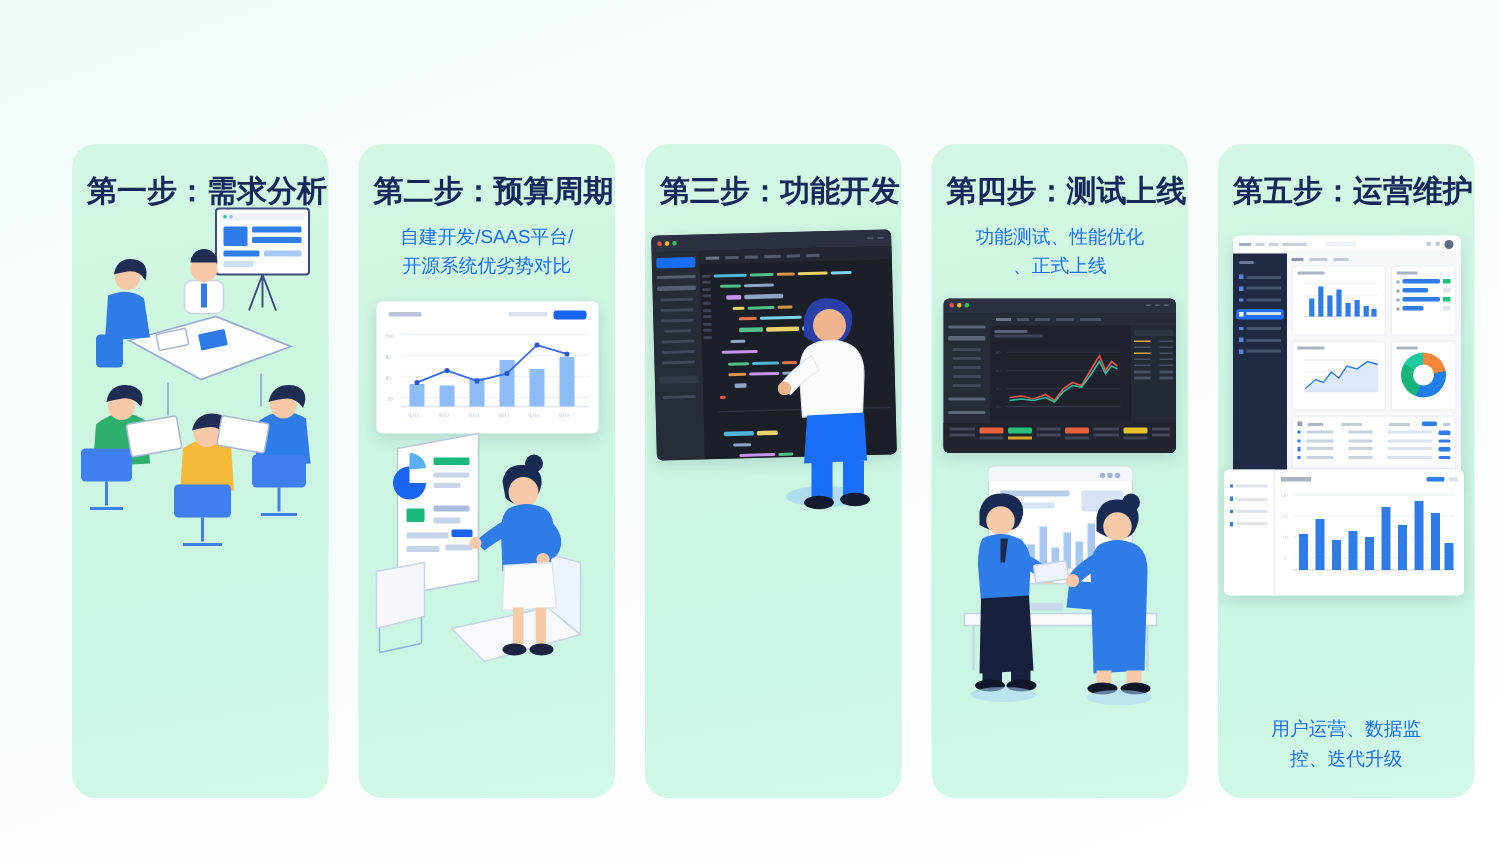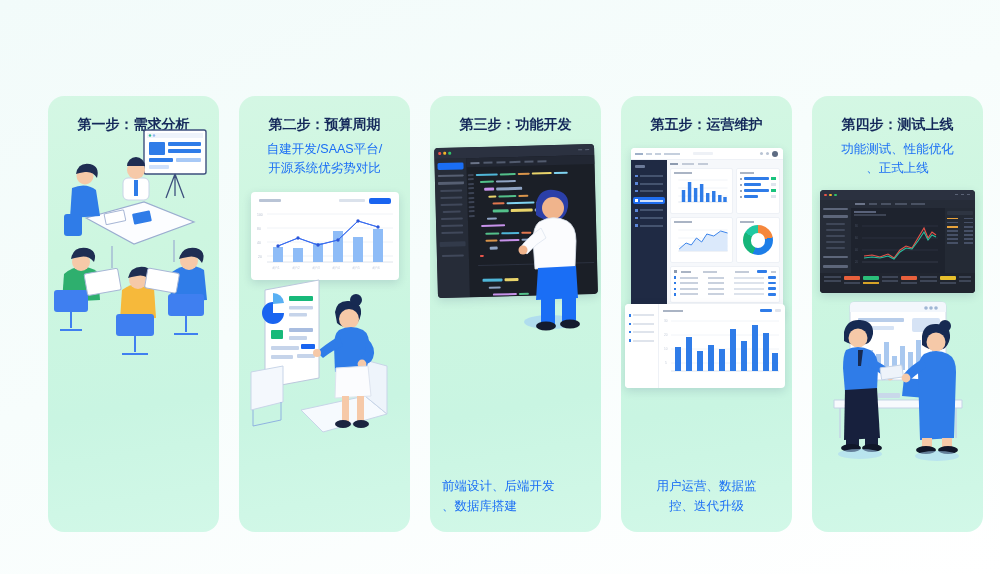--- a/index.html
+++ b/index.html
@@ -23,21 +23,21 @@
   }
   .card {
     width: 171px; height: 436px;
     border-radius: 16px;
     background: linear-gradient(170deg, #d4f7e4 0%, #cdf6e0 35%, #c9f5e2 70%, #d2f8e8 100%);
     position: relative; overflow: hidden;
     display: flex; flex-direction: column;
   }
   .card-head { padding: 18px 10px 0; text-align: center; }
   .card-title {
-    font-size: 14px; font-weight: bold; color: #14285a;
+    font-size: 20px; font-weight: bold; color: #14285a;
     line-height: 1.45; white-space: nowrap;
   }
   .card-sub {
     margin-top: 6px; font-size: 12.5px; color: #1a6ef5;
     line-height: 1.5; font-weight: 500;
   }
   .card-art { position: relative; flex: 1; }
   .card-foot {
     font-size: 12.5px; color: #1a6ef5; line-height: 1.55;
     font-weight: 500; padding: 0 12px 16px;
@@ -364,22 +364,217 @@
           <path d="M33 40 q14 -8 28 -1 q9 5 9 20 l-1 26 -40 2 -2 -28 q0 -14 6 -19 z" fill="#fbfcfe" stroke="#dde4ef" stroke-width=".8"></path>
           <path d="M35 46 q-14 10 -21 20 l7 6 q10 -11 19 -16 z" fill="#fbfcfe" stroke="#dde4ef" stroke-width=".8"></path>
           <circle cx="17" cy="68" r="4.5" fill="#f0b48c"></circle>
           <path d="M32 86 l38 -2 l2 32 -42 2 z" fill="#1a6ef5"></path>
           <rect x="35" y="116" width="14" height="28" fill="#1a6ef5"></rect>
           <rect x="56" y="116" width="14" height="28" fill="#1a6ef5"></rect>
           <ellipse cx="40" cy="144" rx="10" ry="4.5" fill="#141b2e"></ellipse>
           <ellipse cx="64" cy="142" rx="10" ry="4.5" fill="#141b2e"></ellipse>
         </svg>
       </div>
-      <div class="card-foot left" style="white-space:pre-line">前端设计、后端开发
-、数据库搭建</div>
+    </div>
+
+    <div class="card">
+      <div class="card-head">
+        <div class="card-title">第四步：测试上线</div>
+        <div class="card-sub" style="white-space:pre-line">功能测试、性能优化
+、正式上线</div>
+      </div>
+      <div class="card-art">
+
+        <div class="win win-dark art" style="left:8px;top:12px;width:155px;height:103px;">
+          <div class="win-bar dark" style="height:10px;justify-content:space-between;padding-right:5px">
+            <div style="display:flex;gap:2.5px">
+              <span class="dot" style="background:#e8544a"></span>
+              <span class="dot" style="background:#f0b429"></span>
+              <span class="dot" style="background:#31c06a"></span>
+            </div>
+            <div style="display:flex;gap:3px">
+              <span style="width:3px;height:1.4px;background:#5a6275"></span>
+              <span style="width:3px;height:1.4px;background:#5a6275"></span>
+              <span style="width:3px;height:1.4px;background:#5a6275"></span>
+            </div>
+          </div>
+          <div style="display:flex;height:93px">
+            <div style="width:31px;background:#262c38;padding:4px 3px">
+              <div style="height:2.6px;background:#5d667a;border-radius:1px;margin:4px 0"></div>
+              <div style="height:2.6px;background:#5d667a;border-radius:1px;margin:5px 0"></div>
+              <div style="height:2px;background:#3f4758;border-radius:1px;margin:4px 3px"></div>
+              <div style="height:2px;background:#3f4758;border-radius:1px;margin:4px 3px"></div>
+              <div style="height:2px;background:#3f4758;border-radius:1px;margin:4px 3px"></div>
+              <div style="height:2px;background:#3f4758;border-radius:1px;margin:4px 3px"></div>
+              <div style="height:2px;background:#3f4758;border-radius:1px;margin:4px 3px"></div>
+              <div style="height:2.4px;background:#5d667a;border-radius:1px;margin:7px 0"></div>
+              <div style="height:2.4px;background:#5d667a;border-radius:1px;margin:5px 0"></div>
+            </div>
+            <div style="flex:1;background:#1e232e;padding:0">
+              <div style="height:8px;background:#262c38;display:flex;gap:4px;align-items:center;padding:0 4px">
+                <span style="width:10px;height:2px;background:#6b7488"></span>
+                <span style="width:8px;height:2px;background:#4a5263"></span>
+                <span style="width:10px;height:2px;background:#4a5263"></span>
+                <span style="width:12px;height:2px;background:#4a5263"></span>
+                <span style="width:14px;height:2px;background:#4a5263"></span>
+              </div>
+              <div style="display:flex">
+                <div style="flex:1;padding:3px 2px 0 3px">
+                  <div style="height:2px;width:22px;background:#59627a;margin-bottom:1.5px"></div>
+                  <div style="height:1.6px;width:32px;background:#3d4454;margin-bottom:2px"></div>
+                  <svg width="86" height="52" viewBox="0 0 86 52">
+                    <line x1="8" y1="8" x2="84" y2="8" stroke="#2b313e"></line>
+                    <line x1="8" y1="20" x2="84" y2="20" stroke="#2b313e"></line>
+                    <line x1="8" y1="32" x2="84" y2="32" stroke="#2b313e"></line>
+                    <line x1="8" y1="44" x2="84" y2="44" stroke="#343b49"></line>
+                    <polyline points="10,38 18,37 26,39 34,36 40,40 46,32 52,28 58,30 64,20 70,10 74,20 78,14 82,17" fill="none" stroke="#e8544a" stroke-width="1.1"></polyline>
+                    <polyline points="10,40 18,39 26,40 34,38 40,41 46,34 52,30 58,31 64,23 70,14 74,22 78,17 82,19" fill="none" stroke="#2bbfa0" stroke-width="1.1"></polyline>
+                    <g fill="#4a5263" font-size="2.6">
+                      <text x="1" y="9">80</text>
+                        <text x="1" y="21">60</text>
+                        <text x="1" y="33">40</text>
+                        <text x="1" y="45">20</text>
+                    </g>
+                  </svg>
+                </div>
+                <div style="width:30px;background:#242a35;padding:3px 2px">
+                  <div style="height:4px;background:#2e3542;border-radius:1px;margin-bottom:3px"></div>
+                  <div style="display:flex;justify-content:space-between;margin:2.5px 0">
+                      <span style="width:11px;height:1.6px;background:#e8a33c"></span>
+                      <span style="width:9px;height:1.6px;background:#465066"></span>
+                    </div>
+                  <div style="display:flex;justify-content:space-between;margin:2.5px 0">
+                      <span style="width:11px;height:1.6px;background:#465066"></span>
+                      <span style="width:9px;height:1.6px;background:#465066"></span>
+                    </div>
+                  <div style="display:flex;justify-content:space-between;margin:2.5px 0">
+                      <span style="width:11px;height:1.6px;background:#e8a33c"></span>
+                      <span style="width:9px;height:1.6px;background:#465066"></span>
+                    </div>
+                  <div style="display:flex;justify-content:space-between;margin:2.5px 0">
+                      <span style="width:11px;height:1.6px;background:#465066"></span>
+                      <span style="width:9px;height:1.6px;background:#465066"></span>
+                    </div>
+                  <div style="display:flex;justify-content:space-between;margin:2.5px 0">
+                      <span style="width:11px;height:1.6px;background:#465066"></span>
+                      <span style="width:9px;height:1.6px;background:#465066"></span>
+                    </div>
+                  <div style="display:flex;justify-content:space-between;margin:2.5px 0">
+                      <span style="width:11px;height:1.6px;background:#465066"></span>
+                      <span style="width:9px;height:1.6px;background:#465066"></span>
+                    </div>
+                  <div style="display:flex;justify-content:space-between;margin:2.5px 0">
+                      <span style="width:11px;height:1.6px;background:#465066"></span>
+                      <span style="width:9px;height:1.6px;background:#465066"></span>
+                    </div>
+                </div>
+              </div>
+              <div style="height:7px;background:#262c38;margin-top:1px;display:flex;align-items:center;gap:3px;padding:0 3px">
+                <span style="width:12px;height:1.8px;background:#59627a"></span>
+                <span style="width:8px;height:1.8px;background:#434b5c"></span>
+                <span style="width:10px;height:1.8px;background:#434b5c"></span>
+                <span style="width:8px;height:1.8px;background:#434b5c"></span>
+                <span style="width:10px;height:1.8px;background:#434b5c"></span>
+                <span style="margin-left:auto;width:7px;height:1.8px;background:#434b5c"></span>
+              </div>
+            </div>
+          </div>
+        </div>
+
+        <div class="art" style="left:8px;top:95px;width:155px;height:20px;background:#20252f;display:flex;gap:3px;padding:3px 4px;border-radius:0 0 4px 4px;">
+          <div style="flex:1;display:flex;flex-direction:column;gap:2px">
+            <span style="height:2px;background:#3e4657"></span>
+              <span style="height:2px;background:#3e4657"></span>
+          </div>
+          <div style="width:16px;display:flex;flex-direction:column;gap:2px">
+            <span style="height:4px;background:#e8603c;border-radius:1px"></span>
+              <span style="height:2px;background:#3e4657"></span>
+          </div>
+          <div style="width:16px;display:flex;flex-direction:column;gap:2px">
+            <span style="height:4px;background:#2bbf7a;border-radius:1px"></span>
+              <span style="height:2px;background:#d6a327"></span>
+          </div>
+          <div style="flex:1;display:flex;flex-direction:column;gap:2px">
+            <span style="height:2px;background:#3e4657"></span>
+              <span style="height:2px;background:#3e4657"></span>
+          </div>
+          <div style="width:16px;display:flex;flex-direction:column;gap:2px">
+            <span style="height:4px;background:#e8603c;border-radius:1px"></span>
+              <span style="height:2px;background:#3e4657"></span>
+          </div>
+          <div style="flex:1;display:flex;flex-direction:column;gap:2px">
+            <span style="height:2px;background:#3e4657"></span>
+              <span style="height:2px;background:#3e4657"></span>
+          </div>
+          <div style="width:16px;display:flex;flex-direction:column;gap:2px">
+            <span style="height:4px;background:#e8c02c;border-radius:1px"></span>
+              <span style="height:2px;background:#3e4657"></span>
+          </div>
+          <div style="width:12px;display:flex;flex-direction:column;gap:2px">
+            <span style="height:2px;background:#3e4657"></span>
+              <span style="height:2px;background:#3e4657"></span>
+          </div>
+        </div>
+
+        <svg width="171" height="180" viewBox="0 0 171 180" style="position:absolute;left:0;top:118px">
+
+          <rect x="38" y="6" width="96" height="78" rx="4" fill="#ffffff" stroke="#ccd8e8"></rect>
+          <path d="M38 10 a4 4 0 0 1 4 -4 h88 a4 4 0 0 1 4 4 v6 h-96 z" fill="#f3f7fc"></path>
+          <circle cx="124" cy="12" r="1.8" fill="#9fb6d4"></circle>
+            <circle cx="119" cy="12" r="1.8" fill="#9fb6d4"></circle>
+            <circle cx="114" cy="12" r="1.8" fill="#9fb6d4"></circle>
+          <rect x="46" y="22" width="46" height="4" rx="1" fill="#b8cdea"></rect>
+          <rect x="46" y="30" width="36" height="4" rx="1" fill="#d6e3f5"></rect>
+          <rect x="100" y="22" width="28" height="14" rx="2" fill="#d6e3f5"></rect>
+          <g fill="#a9c8ef">
+            <rect x="48" y="62" width="5" height="12"></rect>
+              <rect x="56" y="54" width="5" height="20"></rect>
+            <rect x="64" y="58" width="5" height="16"></rect>
+              <rect x="72" y="46" width="5" height="28"></rect>
+            <rect x="80" y="60" width="5" height="14"></rect>
+              <rect x="88" y="50" width="5" height="24"></rect>
+            <rect x="96" y="56" width="5" height="18"></rect>
+              <rect x="104" y="44" width="5" height="30"></rect>
+            <rect x="112" y="62" width="5" height="12"></rect>
+              <rect x="120" y="52" width="5" height="22"></rect>
+          </g>
+
+          <path d="M22 104 L150 104 L150 112 L22 112 Z" fill="#f7fafd" stroke="#c5d3e6"></path>
+          <path d="M28 112 L28 142 M144 112 L144 142" stroke="#c5d3e6" stroke-width="1.4"></path>
+          <rect x="66" y="97" width="22" height="5" rx="1" fill="#c9d8ea"></rect>
+          <path d="M92 82 L118 84 L114 102 L90 100 Z" fill="#2f7ce8"></path>
+
+          <path d="M32 36 q3 -13 16 -12 q14 1 13 14 q-2 9 -7 10 q-12 3 -22 -3 z" fill="#172a52"></path>
+          <circle cx="46" cy="42" r="9.5" fill="#f6c9a8"></circle>
+          <path d="M34 54 q12 -6 24 0 q8 4 8 18 l-1 22 -32 2 -2 -24 q0 -13 3 -18 z" fill="#2f7ce8"></path>
+          <path d="M46 54 l5 0 l-2 16 -3 0 z" fill="#172a52"></path>
+          <path d="M58 62 q14 6 22 14 l-6 6 q-10 -8 -18 -12 z" fill="#2f7ce8"></path>
+          <circle cx="78" cy="80" r="4.4" fill="#f6c9a8"></circle>
+          <rect x="68" y="72" width="22" height="12" rx="1" fill="#eef3fa" stroke="#c5d3e6" transform="rotate(-8 68 72)"></rect>
+          <path d="M33 94 l32 -2 l3 50 -36 2 z" fill="#17203d"></path>
+          <rect x="34" y="118" width="13" height="32" fill="#17203d"></rect>
+          <rect x="53" y="118" width="13" height="32" fill="#17203d"></rect>
+          <ellipse cx="39" cy="152" rx="10" ry="4" fill="#101729"></ellipse>
+          <ellipse cx="60" cy="152" rx="10" ry="4" fill="#101729"></ellipse>
+          <ellipse cx="48" cy="158" rx="22" ry="5" fill="#a9d6f6" opacity=".55"></ellipse>
+
+          <path d="M110 40 q2 -13 15 -12 q14 1 13 14 q-2 9 -7 11 q-12 3 -21 -4 z" fill="#172a52"></path>
+          <circle cx="124" cy="46" r="9.5" fill="#f6c9a8"></circle>
+          <circle cx="133" cy="30" r="6" fill="#172a52"></circle>
+          <path d="M112 58 q12 -6 24 0 q8 4 8 18 l-2 66 -34 2 -2 -68 q0 -13 6 -18 z" fill="#2f7ce8"></path>
+          <path d="M112 62 q-14 8 -20 16 l6 6 q9 -8 16 -12 z" fill="#2f7ce8"></path>
+          <circle cx="94" cy="82" r="4.4" fill="#f6c9a8"></circle>
+          <rect x="110" y="142" width="10" height="10" fill="#f6c9a8"></rect>
+          <rect x="130" y="142" width="10" height="10" fill="#f6c9a8"></rect>
+          <ellipse cx="114" cy="154" rx="10" ry="4" fill="#101729"></ellipse>
+          <ellipse cx="136" cy="154" rx="10" ry="4" fill="#101729"></ellipse>
+          <ellipse cx="125" cy="160" rx="22" ry="5" fill="#a9d6f6" opacity=".55"></ellipse>
+        </svg>
+      </div>
+      <div class="card-foot center" style="white-space:pre-line"></div>
     </div>
 
     <div class="card">
       <div class="card-head">
         <div class="card-title">第五步：运营维护</div>
       </div>
       <div class="card-art">
 
         <div class="win art" style="left:10px;top:14px;width:152px;height:168px;">
           <div class="win-bar" style="height:12px;justify-content:space-between;padding-right:5px;background:#fff;border-bottom:1px solid #eef1f6">
@@ -593,211 +788,14 @@
                 </g>
               </svg>
             </div>
           </div>
         </div>
       </div>
       <div class="card-foot center" style="white-space:pre-line">用户运营、数据监
 控、迭代升级</div>
     </div>
 
-    <div class="card">
-      <div class="card-head">
-        <div class="card-title">第四步：测试上线</div>
-        <div class="card-sub" style="white-space:pre-line">功能测试、性能优化
-、正式上线</div>
-      </div>
-      <div class="card-art">
-
-        <div class="win win-dark art" style="left:8px;top:12px;width:155px;height:103px;">
-          <div class="win-bar dark" style="height:10px;justify-content:space-between;padding-right:5px">
-            <div style="display:flex;gap:2.5px">
-              <span class="dot" style="background:#e8544a"></span>
-              <span class="dot" style="background:#f0b429"></span>
-              <span class="dot" style="background:#31c06a"></span>
-            </div>
-            <div style="display:flex;gap:3px">
-              <span style="width:3px;height:1.4px;background:#5a6275"></span>
-              <span style="width:3px;height:1.4px;background:#5a6275"></span>
-              <span style="width:3px;height:1.4px;background:#5a6275"></span>
-            </div>
-          </div>
-          <div style="display:flex;height:93px">
-            <div style="width:31px;background:#262c38;padding:4px 3px">
-              <div style="height:2.6px;background:#5d667a;border-radius:1px;margin:4px 0"></div>
-              <div style="height:2.6px;background:#5d667a;border-radius:1px;margin:5px 0"></div>
-              <div style="height:2px;background:#3f4758;border-radius:1px;margin:4px 3px"></div>
-              <div style="height:2px;background:#3f4758;border-radius:1px;margin:4px 3px"></div>
-              <div style="height:2px;background:#3f4758;border-radius:1px;margin:4px 3px"></div>
-              <div style="height:2px;background:#3f4758;border-radius:1px;margin:4px 3px"></div>
-              <div style="height:2px;background:#3f4758;border-radius:1px;margin:4px 3px"></div>
-              <div style="height:2.4px;background:#5d667a;border-radius:1px;margin:7px 0"></div>
-              <div style="height:2.4px;background:#5d667a;border-radius:1px;margin:5px 0"></div>
-            </div>
-            <div style="flex:1;background:#1e232e;padding:0">
-              <div style="height:8px;background:#262c38;display:flex;gap:4px;align-items:center;padding:0 4px">
-                <span style="width:10px;height:2px;background:#6b7488"></span>
-                <span style="width:8px;height:2px;background:#4a5263"></span>
-                <span style="width:10px;height:2px;background:#4a5263"></span>
-                <span style="width:12px;height:2px;background:#4a5263"></span>
-                <span style="width:14px;height:2px;background:#4a5263"></span>
-              </div>
-              <div style="display:flex">
-                <div style="flex:1;padding:3px 2px 0 3px">
-                  <div style="height:2px;width:22px;background:#59627a;margin-bottom:1.5px"></div>
-                  <div style="height:1.6px;width:32px;background:#3d4454;margin-bottom:2px"></div>
-                  <svg width="86" height="52" viewBox="0 0 86 52">
-                    <line x1="8" y1="8" x2="84" y2="8" stroke="#2b313e"></line>
-                    <line x1="8" y1="20" x2="84" y2="20" stroke="#2b313e"></line>
-                    <line x1="8" y1="32" x2="84" y2="32" stroke="#2b313e"></line>
-                    <line x1="8" y1="44" x2="84" y2="44" stroke="#343b49"></line>
-                    <polyline points="10,38 18,37 26,39 34,36 40,40 46,32 52,28 58,30 64,20 70,10 74,20 78,14 82,17" fill="none" stroke="#e8544a" stroke-width="1.1"></polyline>
-                    <polyline points="10,40 18,39 26,40 34,38 40,41 46,34 52,30 58,31 64,23 70,14 74,22 78,17 82,19" fill="none" stroke="#2bbfa0" stroke-width="1.1"></polyline>
-                    <g fill="#4a5263" font-size="2.6">
-                      <text x="1" y="9">80</text>
-                        <text x="1" y="21">60</text>
-                        <text x="1" y="33">40</text>
-                        <text x="1" y="45">20</text>
-                    </g>
-                  </svg>
-                </div>
-                <div style="width:30px;background:#242a35;padding:3px 2px">
-                  <div style="height:4px;background:#2e3542;border-radius:1px;margin-bottom:3px"></div>
-                  <div style="display:flex;justify-content:space-between;margin:2.5px 0">
-                      <span style="width:11px;height:1.6px;background:#e8a33c"></span>
-                      <span style="width:9px;height:1.6px;background:#465066"></span>
-                    </div>
-                  <div style="display:flex;justify-content:space-between;margin:2.5px 0">
-                      <span style="width:11px;height:1.6px;background:#465066"></span>
-                      <span style="width:9px;height:1.6px;background:#465066"></span>
-                    </div>
-                  <div style="display:flex;justify-content:space-between;margin:2.5px 0">
-                      <span style="width:11px;height:1.6px;background:#e8a33c"></span>
-                      <span style="width:9px;height:1.6px;background:#465066"></span>
-                    </div>
-                  <div style="display:flex;justify-content:space-between;margin:2.5px 0">
-                      <span style="width:11px;height:1.6px;background:#465066"></span>
-                      <span style="width:9px;height:1.6px;background:#465066"></span>
-                    </div>
-                  <div style="display:flex;justify-content:space-between;margin:2.5px 0">
-                      <span style="width:11px;height:1.6px;background:#465066"></span>
-                      <span style="width:9px;height:1.6px;background:#465066"></span>
-                    </div>
-                  <div style="display:flex;justify-content:space-between;margin:2.5px 0">
-                      <span style="width:11px;height:1.6px;background:#465066"></span>
-                      <span style="width:9px;height:1.6px;background:#465066"></span>
-                    </div>
-                  <div style="display:flex;justify-content:space-between;margin:2.5px 0">
-                      <span style="width:11px;height:1.6px;background:#465066"></span>
-                      <span style="width:9px;height:1.6px;background:#465066"></span>
-                    </div>
-                </div>
-              </div>
-              <div style="height:7px;background:#262c38;margin-top:1px;display:flex;align-items:center;gap:3px;padding:0 3px">
-                <span style="width:12px;height:1.8px;background:#59627a"></span>
-                <span style="width:8px;height:1.8px;background:#434b5c"></span>
-                <span style="width:10px;height:1.8px;background:#434b5c"></span>
-                <span style="width:8px;height:1.8px;background:#434b5c"></span>
-                <span style="width:10px;height:1.8px;background:#434b5c"></span>
-                <span style="margin-left:auto;width:7px;height:1.8px;background:#434b5c"></span>
-              </div>
-            </div>
-          </div>
-        </div>
-
-        <div class="art" style="left:8px;top:95px;width:155px;height:20px;background:#20252f;display:flex;gap:3px;padding:3px 4px;border-radius:0 0 4px 4px;">
-          <div style="flex:1;display:flex;flex-direction:column;gap:2px">
-            <span style="height:2px;background:#3e4657"></span>
-              <span style="height:2px;background:#3e4657"></span>
-          </div>
-          <div style="width:16px;display:flex;flex-direction:column;gap:2px">
-            <span style="height:4px;background:#e8603c;border-radius:1px"></span>
-              <span style="height:2px;background:#3e4657"></span>
-          </div>
-          <div style="width:16px;display:flex;flex-direction:column;gap:2px">
-            <span style="height:4px;background:#2bbf7a;border-radius:1px"></span>
-              <span style="height:2px;background:#d6a327"></span>
-          </div>
-          <div style="flex:1;display:flex;flex-direction:column;gap:2px">
-            <span style="height:2px;background:#3e4657"></span>
-              <span style="height:2px;background:#3e4657"></span>
-          </div>
-          <div style="width:16px;display:flex;flex-direction:column;gap:2px">
-            <span style="height:4px;background:#e8603c;border-radius:1px"></span>
-              <span style="height:2px;background:#3e4657"></span>
-          </div>
-          <div style="flex:1;display:flex;flex-direction:column;gap:2px">
-            <span style="height:2px;background:#3e4657"></span>
-              <span style="height:2px;background:#3e4657"></span>
-          </div>
-          <div style="width:16px;display:flex;flex-direction:column;gap:2px">
-            <span style="height:4px;background:#e8c02c;border-radius:1px"></span>
-              <span style="height:2px;background:#3e4657"></span>
-          </div>
-          <div style="width:12px;display:flex;flex-direction:column;gap:2px">
-            <span style="height:2px;background:#3e4657"></span>
-              <span style="height:2px;background:#3e4657"></span>
-          </div>
-        </div>
-
-        <svg width="171" height="180" viewBox="0 0 171 180" style="position:absolute;left:0;top:118px">
-
-          <rect x="38" y="6" width="96" height="78" rx="4" fill="#ffffff" stroke="#ccd8e8"></rect>
-          <path d="M38 10 a4 4 0 0 1 4 -4 h88 a4 4 0 0 1 4 4 v6 h-96 z" fill="#f3f7fc"></path>
-          <circle cx="124" cy="12" r="1.8" fill="#9fb6d4"></circle>
-            <circle cx="119" cy="12" r="1.8" fill="#9fb6d4"></circle>
-            <circle cx="114" cy="12" r="1.8" fill="#9fb6d4"></circle>
-          <rect x="46" y="22" width="46" height="4" rx="1" fill="#b8cdea"></rect>
-          <rect x="46" y="30" width="36" height="4" rx="1" fill="#d6e3f5"></rect>
-          <rect x="100" y="22" width="28" height="14" rx="2" fill="#d6e3f5"></rect>
-          <g fill="#a9c8ef">
-            <rect x="48" y="62" width="5" height="12"></rect>
-              <rect x="56" y="54" width="5" height="20"></rect>
-            <rect x="64" y="58" width="5" height="16"></rect>
-              <rect x="72" y="46" width="5" height="28"></rect>
-            <rect x="80" y="60" width="5" height="14"></rect>
-              <rect x="88" y="50" width="5" height="24"></rect>
-            <rect x="96" y="56" width="5" height="18"></rect>
-              <rect x="104" y="44" width="5" height="30"></rect>
-            <rect x="112" y="62" width="5" height="12"></rect>
-              <rect x="120" y="52" width="5" height="22"></rect>
-          </g>
-
-          <path d="M22 104 L150 104 L150 112 L22 112 Z" fill="#f7fafd" stroke="#c5d3e6"></path>
-          <path d="M28 112 L28 142 M144 112 L144 142" stroke="#c5d3e6" stroke-width="1.4"></path>
-          <rect x="66" y="97" width="22" height="5" rx="1" fill="#c9d8ea"></rect>
-          <path d="M92 82 L118 84 L114 102 L90 100 Z" fill="#2f7ce8"></path>
-
-          <path d="M32 36 q3 -13 16 -12 q14 1 13 14 q-2 9 -7 10 q-12 3 -22 -3 z" fill="#172a52"></path>
-          <circle cx="46" cy="42" r="9.5" fill="#f6c9a8"></circle>
-          <path d="M34 54 q12 -6 24 0 q8 4 8 18 l-1 22 -32 2 -2 -24 q0 -13 3 -18 z" fill="#2f7ce8"></path>
-          <path d="M46 54 l5 0 l-2 16 -3 0 z" fill="#172a52"></path>
-          <path d="M58 62 q14 6 22 14 l-6 6 q-10 -8 -18 -12 z" fill="#2f7ce8"></path>
-          <circle cx="78" cy="80" r="4.4" fill="#f6c9a8"></circle>
-          <rect x="68" y="72" width="22" height="12" rx="1" fill="#eef3fa" stroke="#c5d3e6" transform="rotate(-8 68 72)"></rect>
-          <path d="M33 94 l32 -2 l3 50 -36 2 z" fill="#17203d"></path>
-          <rect x="34" y="118" width="13" height="32" fill="#17203d"></rect>
-          <rect x="53" y="118" width="13" height="32" fill="#17203d"></rect>
-          <ellipse cx="39" cy="152" rx="10" ry="4" fill="#101729"></ellipse>
-          <ellipse cx="60" cy="152" rx="10" ry="4" fill="#101729"></ellipse>
-          <ellipse cx="48" cy="158" rx="22" ry="5" fill="#a9d6f6" opacity=".55"></ellipse>
-
-          <path d="M110 40 q2 -13 15 -12 q14 1 13 14 q-2 9 -7 11 q-12 3 -21 -4 z" fill="#172a52"></path>
-          <circle cx="124" cy="46" r="9.5" fill="#f6c9a8"></circle>
-          <circle cx="133" cy="30" r="6" fill="#172a52"></circle>
-          <path d="M112 58 q12 -6 24 0 q8 4 8 18 l-2 66 -34 2 -2 -68 q0 -13 6 -18 z" fill="#2f7ce8"></path>
-          <path d="M112 62 q-14 8 -20 16 l6 6 q9 -8 16 -12 z" fill="#2f7ce8"></path>
-          <circle cx="94" cy="82" r="4.4" fill="#f6c9a8"></circle>
-          <rect x="110" y="142" width="10" height="10" fill="#f6c9a8"></rect>
-          <rect x="130" y="142" width="10" height="10" fill="#f6c9a8"></rect>
-          <ellipse cx="114" cy="154" rx="10" ry="4" fill="#101729"></ellipse>
-          <ellipse cx="136" cy="154" rx="10" ry="4" fill="#101729"></ellipse>
-          <ellipse cx="125" cy="160" rx="22" ry="5" fill="#a9d6f6" opacity=".55"></ellipse>
-        </svg>
-      </div>
-      <div class="card-foot center" style="white-space:pre-line"></div>
-    </div>
-
   </div>
 </div>
 
 </body></html>

